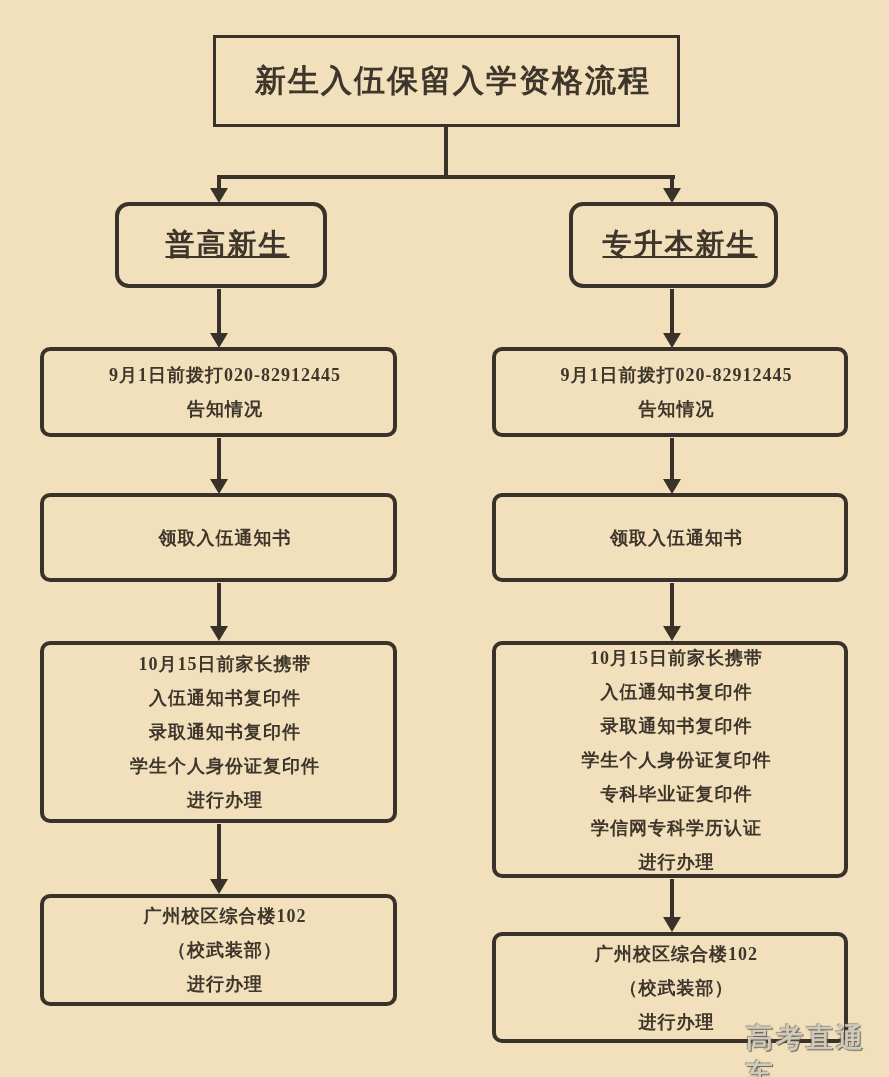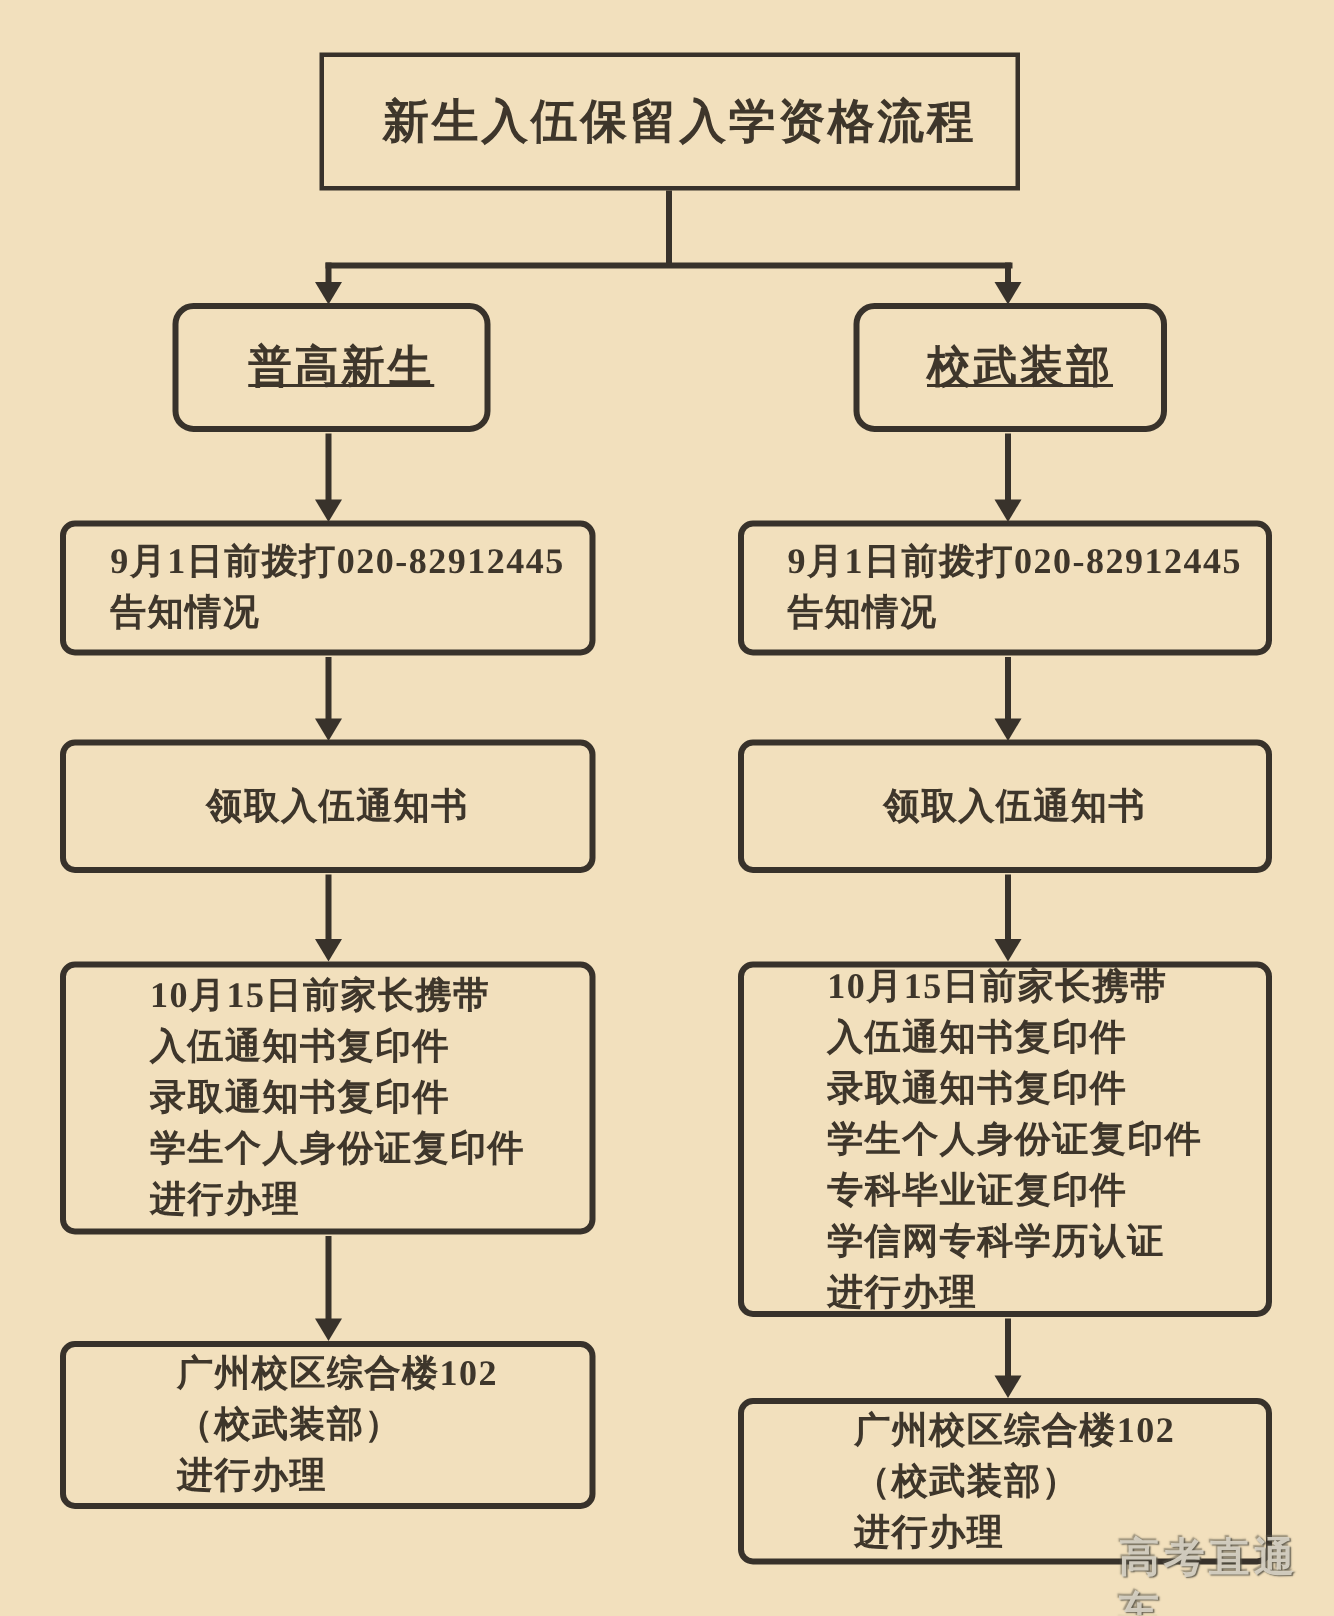--- a/index.html
+++ b/index.html
@@ -16,27 +16,28 @@
     overflow:hidden;
     font-family:"Liberation Serif","DejaVu Serif",serif;
     font-weight:700;
     color:var(--text);
   }
   .box{
     position:absolute;
     box-sizing:border-box;
     border:4px solid var(--line);
     display:flex;align-items:center;justify-content:center;
+    text-align:center;
     background:var(--bg);
     padding-left:13px;
   }
   .box .txt{white-space:pre-line;}
   .title-box{border-width:3px;border-radius:0;font-size:31px;letter-spacing:2px;}
   .round-lg{border-radius:14px;font-size:29px;letter-spacing:2px;text-decoration:underline;}
-  .round{border-radius:10px;font-size:24px;line-height:34px;letter-spacing:1px;}
+  .round{border-radius:10px;font-size:18px;line-height:34px;letter-spacing:1px;}
   .vline,.hline{position:absolute;background:var(--line);}
   .arrow{position:absolute;width:18px;}
   .arrow .shaft{
     position:absolute;left:50%;transform:translateX(-50%);
     top:0;bottom:12px;width:4px;background:var(--line);
   }
   .arrow .head{
     position:absolute;left:50%;transform:translateX(-50%);
     bottom:0;width:0;height:0;
     border-left:9px solid transparent;
@@ -69,21 +70,21 @@
   <div class="arrow" style="left:663px;top:175px;height:28px;">
     <div class="shaft"></div>
     <div class="head"></div>
   </div>
 
   <div class="box round-lg" style="left:115px;top:202px;width:212px;height:86px;">
     <span class="txt">普高新生</span>
   </div>
 
   <div class="box round-lg" style="left:569px;top:202px;width:209px;height:86px;">
-    <span class="txt">校武装部</span>
+    <span class="txt">专升本新生</span>
   </div>
 
   <div class="arrow" style="left:210px;top:289px;height:59px;">
     <div class="shaft"></div>
     <div class="head"></div>
   </div>
   <div class="arrow" style="left:663px;top:289px;height:59px;">
     <div class="shaft"></div>
     <div class="head"></div>
   </div>

